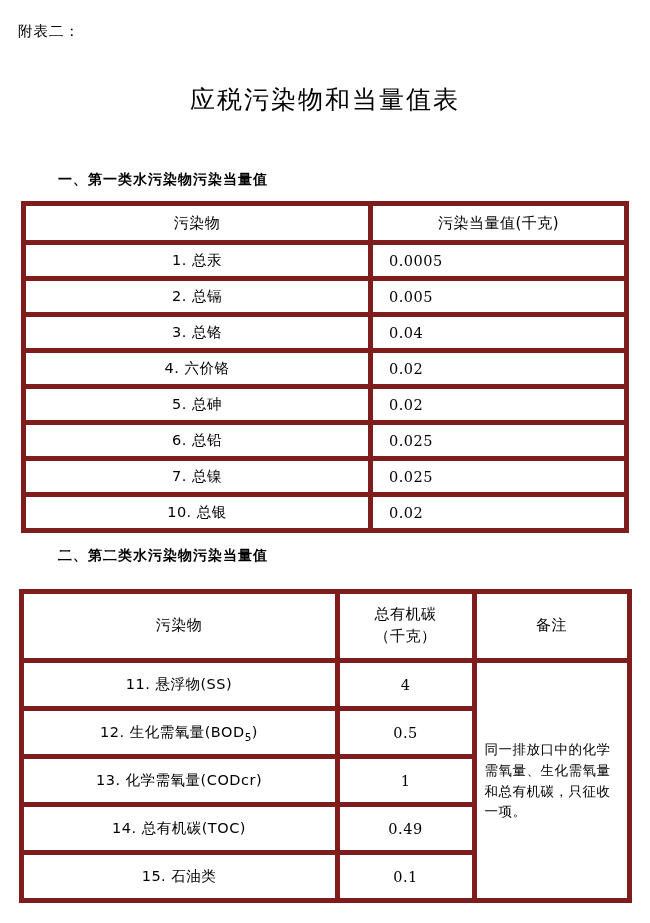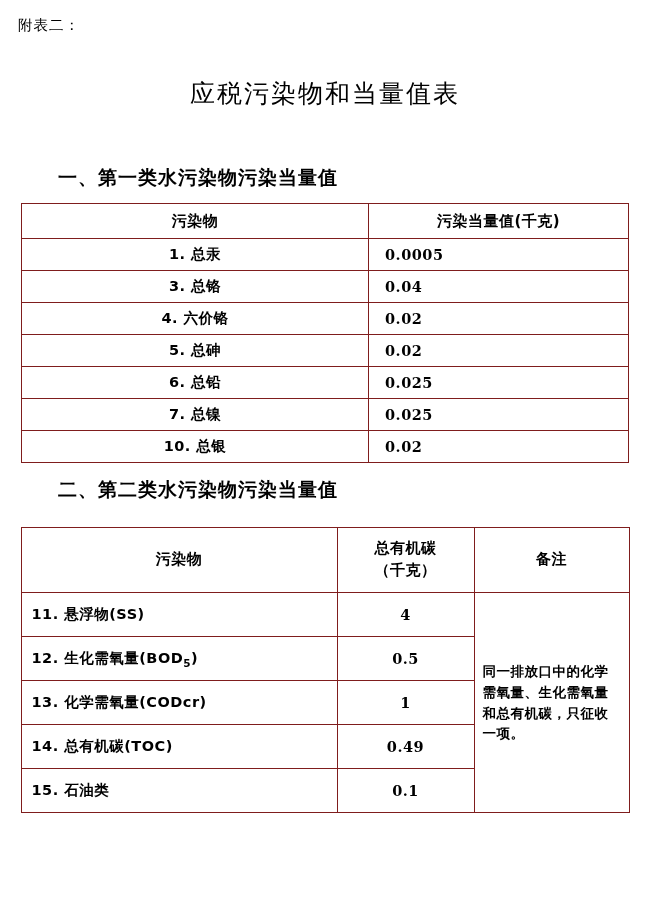--- a/index.html
+++ b/index.html
@@ -17,49 +17,49 @@
   .page {
     position: relative;
     width: 650px;
     height: 923px;
     box-sizing: border-box;
     padding: 0 14px;
   }
   .attach-label {
     font-size: 14.5px;
     letter-spacing: 1px;
-    padding-top: 16px;
+    padding-top: 22px;
     padding-left: 4px;
   }
   .doc-title {
     text-align: center;
     font-family: "DejaVu Serif", "Liberation Serif", serif;
     font-weight: normal;
     font-size: 25px;
     letter-spacing: 2px;
     margin-top: 42px;
   }
   .section-heading {
-    font-size: 19px;
+    font-size: 14px;
     font-weight: bold;
     letter-spacing: 1px;
     padding-left: 44px;
   }
   .sec1-heading { margin-top: 55px; }
   .sec2-heading { margin-top: 14px; margin-bottom: 24px; }
 
   table {
     border-collapse: collapse;
     width: 608px;
     margin: 12px auto 0 auto;
     table-layout: fixed;
   }
   table td, table th {
-    border: 1px solid #7f1d1d;
-    font-weight: bold;
+    border: 5px solid #7f1d1d;
+    font-weight: normal;
     font-size: 14.5px;
     letter-spacing: 0.5px;
   }
   
   .t1 th {
     text-align: center;
     height: 32px;
     font-size: 15px;
   }
   .t1 .c-name { width: 347px; }
@@ -82,21 +82,21 @@
     height: 62px;
   }
   .t2 .c-name { width: 316px; }
   .t2 .c-val  { width: 137px; }
   .t2 .c-note { width: 155px; }
   .t2 td {
     height: 43px;
     padding: 0 10px;
     vertical-align: middle;
   }
-  .t2 td.name { text-align: left; }
+  .t2 td.name { text-align: center; }
   .t2 td.val { text-align: center; }
   .t2 td.note {
     text-align: left;
     line-height: 1.55;
     font-size: 13.5px;
     padding: 4px 8px;
   }
   sub { font-size: 0.72em; }
 </style>
 </head>
@@ -118,20 +118,24 @@
     <thead>
       <tr>
         <th>污染物</th>
         <th>污染当量值(千克)</th>
       </tr>
     </thead>
     <tbody>
       <tr>
         <td class="name">1. 总汞</td>
         <td class="val num">0.0005</td>
+      </tr>
+      <tr>
+        <td class="name">2. 总镉</td>
+        <td class="val num">0.005</td>
       </tr>
       <tr>
         <td class="name">3. 总铬</td>
         <td class="val num">0.04</td>
       </tr>
       <tr>
         <td class="name">4. 六价铬</td>
         <td class="val num">0.02</td>
       </tr>
       <tr>

